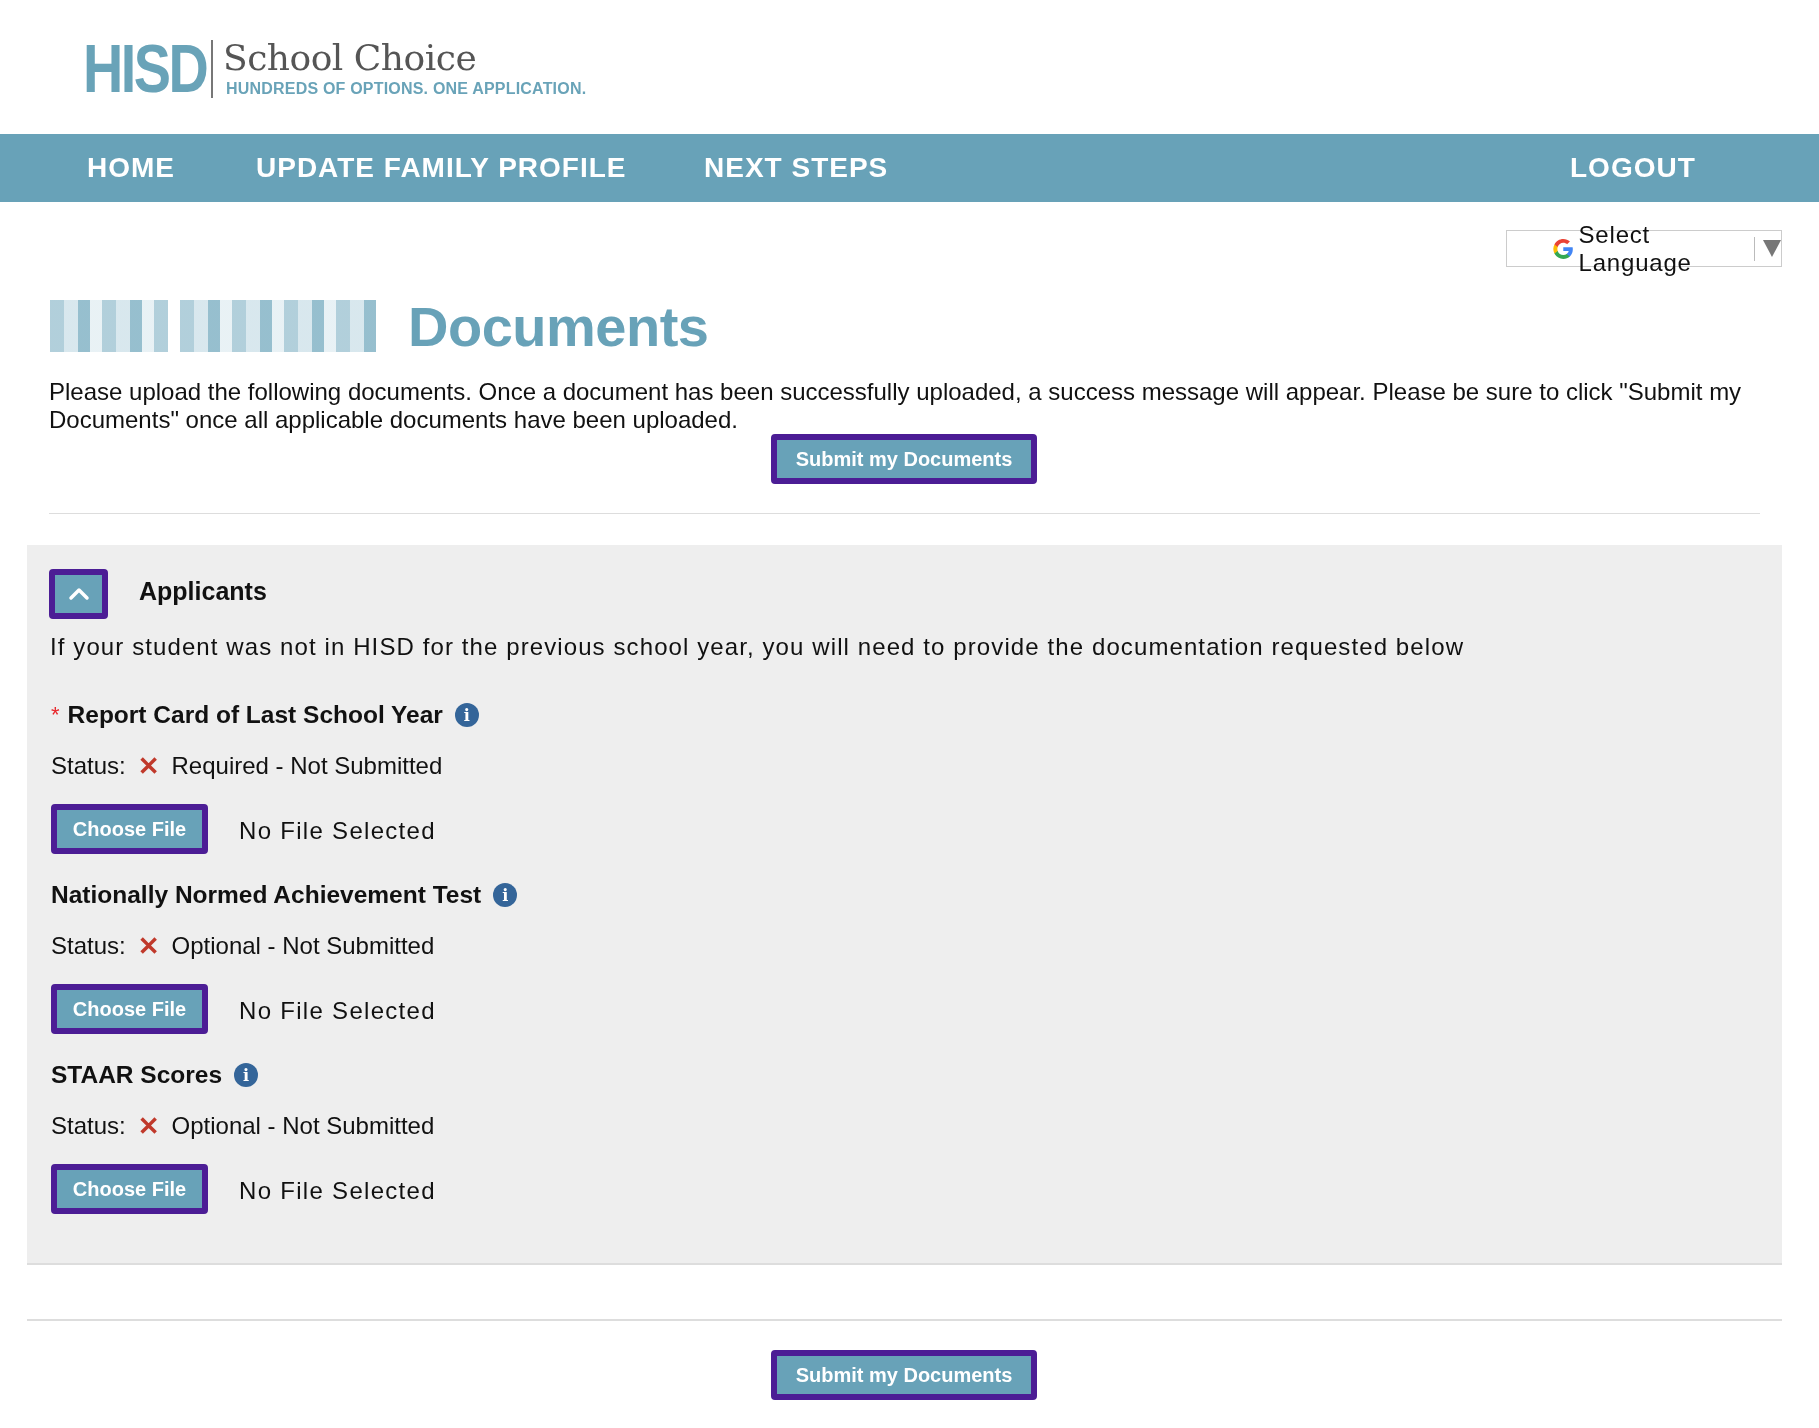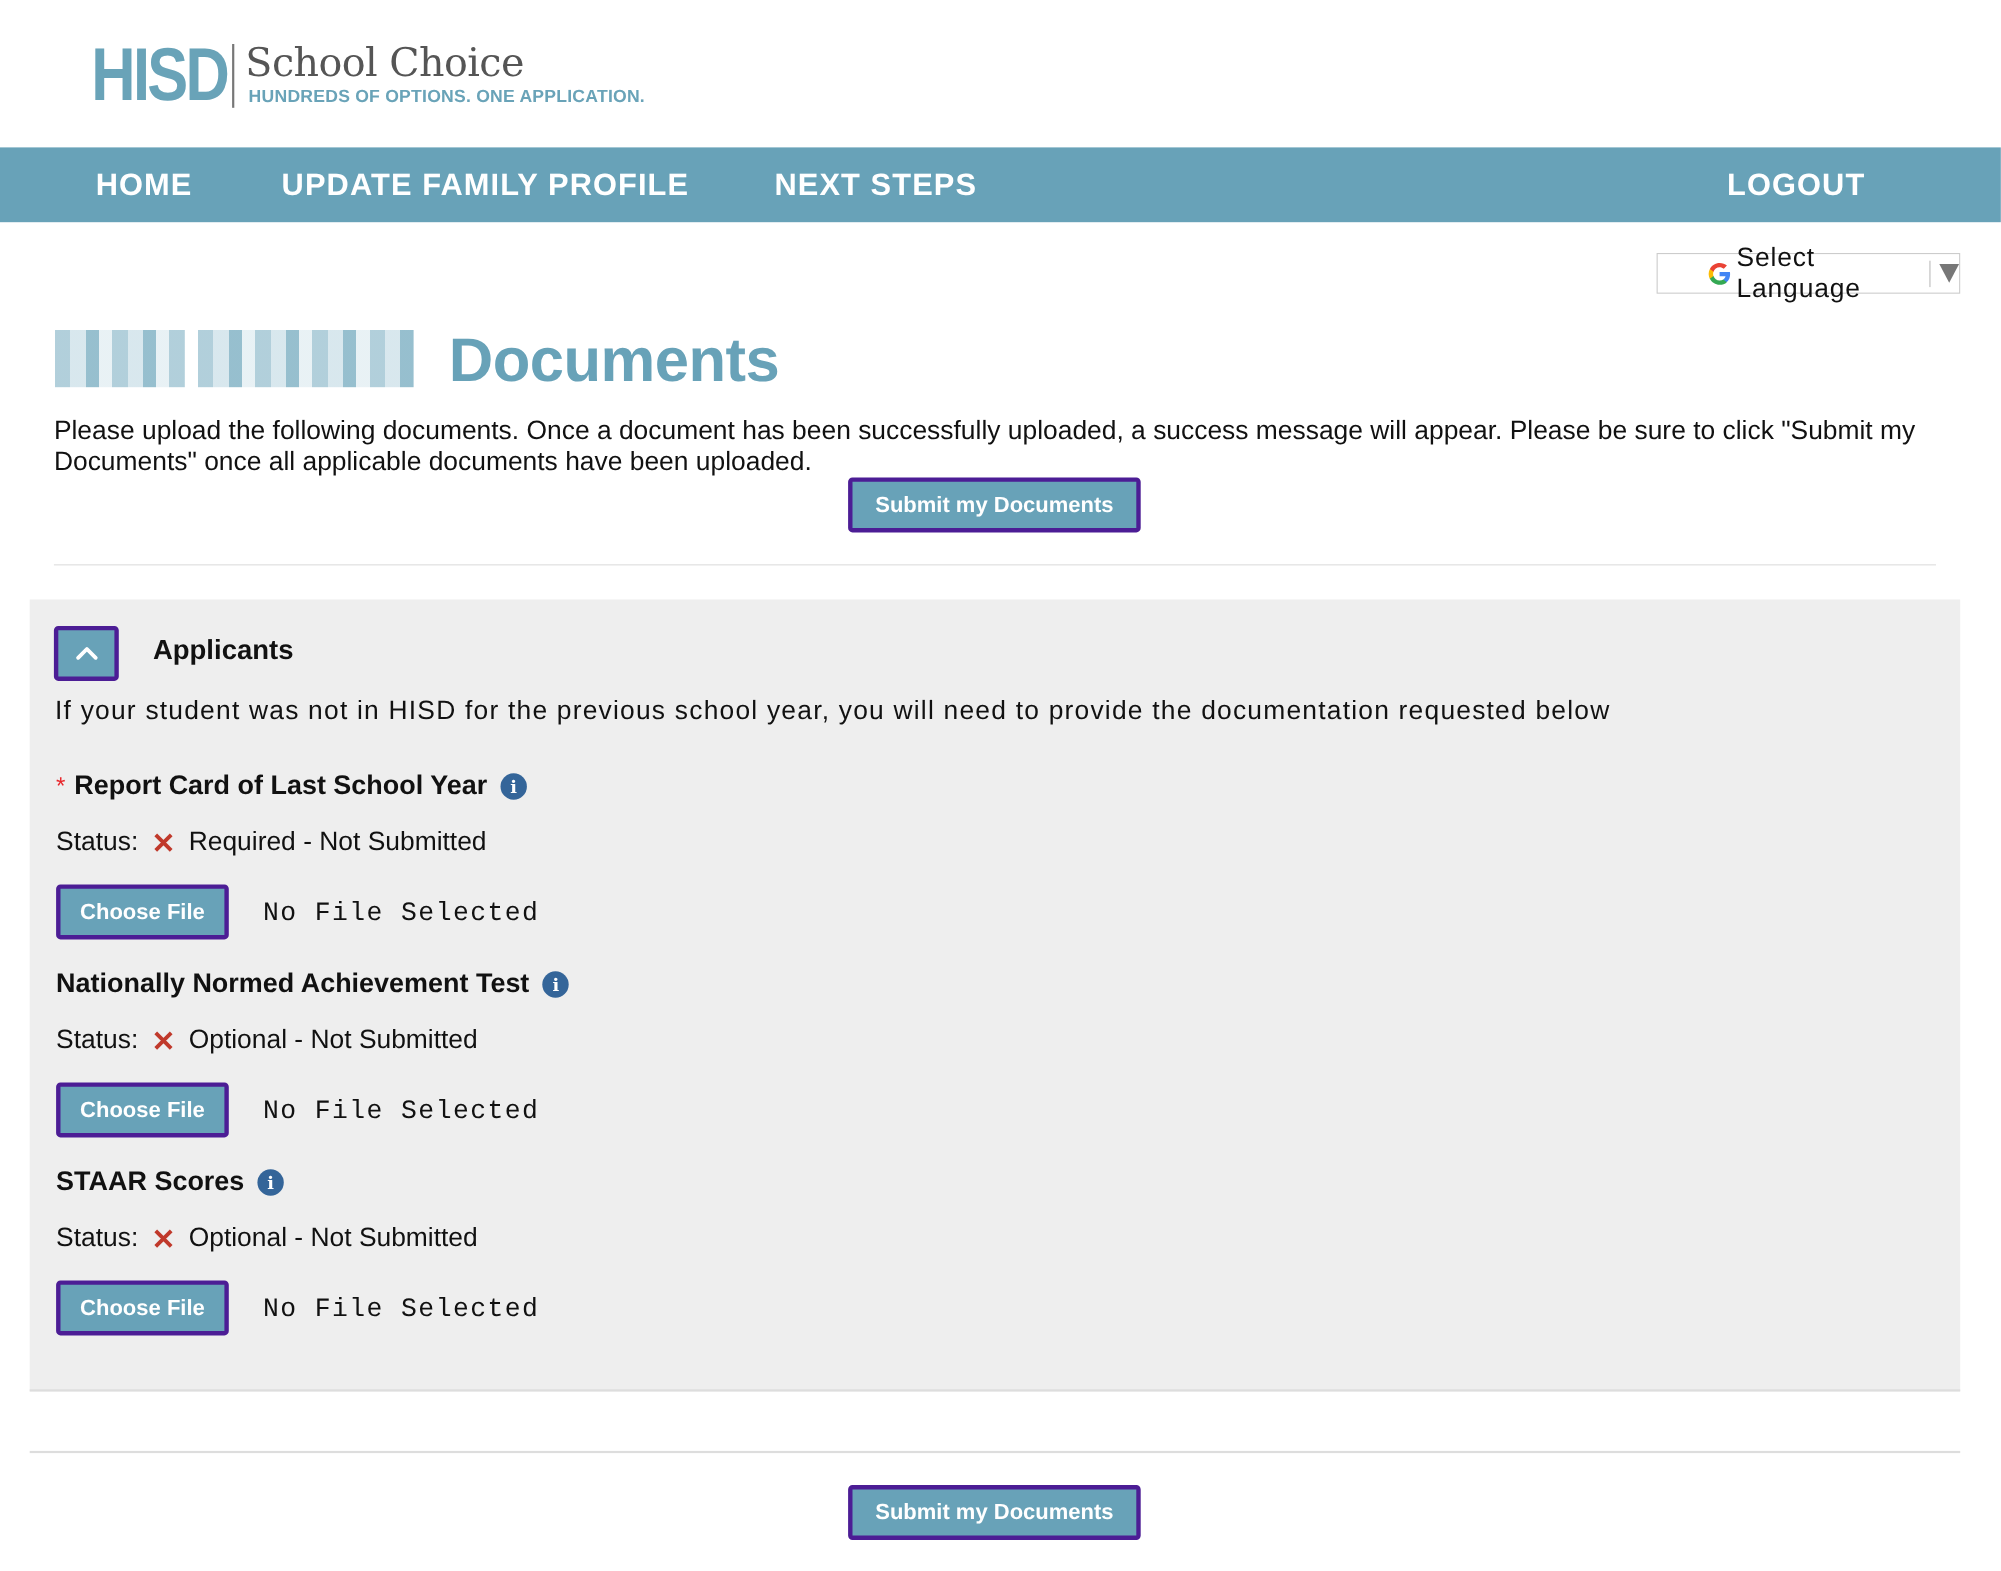--- a/index.html
+++ b/index.html
@@ -31,38 +31,38 @@
     .title-row { position: absolute; left: 50px; top: 298px; display: flex; align-items: center; height: 56px; }
     .redacted { display: flex; height: 52px; }
     .redacted .block { height: 52px; background:
       repeating-linear-gradient(90deg, #a9cad7 0 14px, #d4e5ec 14px 28px, #8bb8c9 28px 40px, #e6f0f4 40px 52px); opacity: 0.9; }
     .redacted .b1 { width: 118px; margin-right: 12px; }
     .redacted .b2 { width: 196px; }
     .page-title { font-weight: bold; font-size: 56px; color: #68a2b8; margin-left: 32px; letter-spacing: -0.5px; }
 
     .intro { position: absolute; left: 49px; top: 378px; width: 1720px; font-size: 24px; line-height: 28px; color: #111; }
 
-    .btn { background: #68a2b8; color: #fff; border: 4px solid #4c1d95; border-radius: 4px; font-weight: bold; font-family: "Liberation Sans", sans-serif; cursor: pointer; display: flex; align-items: center; justify-content: center; }
+    .btn { background: #68a2b8; color: #fff; border: 6px solid #4c1d95; border-radius: 4px; font-weight: bold; font-family: "Liberation Sans", sans-serif; cursor: pointer; display: flex; align-items: center; justify-content: center; }
     .submit-top { position: absolute; left: 771px; top: 434px; width: 266px; height: 50px; font-size: 20px; }
     .hr-top { position: absolute; left: 49px; top: 513px; width: 1711px; height: 1px; background: #ddd; }
 
     .panel { position: absolute; left: 27px; top: 545px; width: 1755px; height: 720px; background: #eeeeee; border-bottom: 2px solid #ddd; }
     .toggle { position: absolute; left: 22px; top: 24px; width: 59px; height: 50px; border-radius: 4px; }
     .toggle svg { width: 24px; height: 16px; }
     .panel-title { position: absolute; left: 112px; top: 32px; font-weight: bold; font-size: 25px; color: #111; }
     .panel-desc { position: absolute; left: 23px; top: 88px; font-size: 24px; color: #111; letter-spacing: 1.1px; white-space: nowrap; }
 
     .doc { position: absolute; left: 24px; }
     .doc-title { display: flex; align-items: center; font-weight: bold; font-size: 24.5px; color: #111; white-space: nowrap; height: 30px; }
     .req-star { color: #e8262b; font-weight: normal; margin-right: 8px; font-size: 22px; }
     .info-icon { width: 24px; height: 24px; border-radius: 50%; background: #346599; margin-left: 12px; display: inline-flex; align-items: center; justify-content: center; color: #fff; font-family: "DejaVu Serif", serif; font-weight: bold; font-size: 16px; cursor: pointer; }
     .status { position: absolute; left: 0; top: 52px; display: flex; align-items: center; font-size: 24px; color: #111; white-space: nowrap; }
     .status-x { color: #c0392b; font-weight: bold; font-size: 26px; margin: 0 12px 0 12px; line-height: 24px; }
     .choose { position: absolute; left: 0; top: 104px; width: 157px; height: 50px; font-size: 20px; }
-    .nofile { position: absolute; left: 188px; top: 117px; font-size: 24px; color: #111; letter-spacing: 1.3px; white-space: nowrap; font-family: Liberation Mono, monospace; }
+    .nofile { position: absolute; left: 188px; top: 117px; font-size: 24px; color: #111; letter-spacing: 1.3px; white-space: nowrap; }
 
     .hr-bottom { position: absolute; left: 27px; top: 1319px; width: 1755px; height: 2px; background: #ddd; }
     .submit-bottom { position: absolute; left: 771px; top: 1350px; width: 266px; height: 50px; font-size: 20px; }
   </style>
 </head>
 <body>
 
 <div class="header">
   <div class="logo">
     <div class="logo-hisd">HISD</div>

